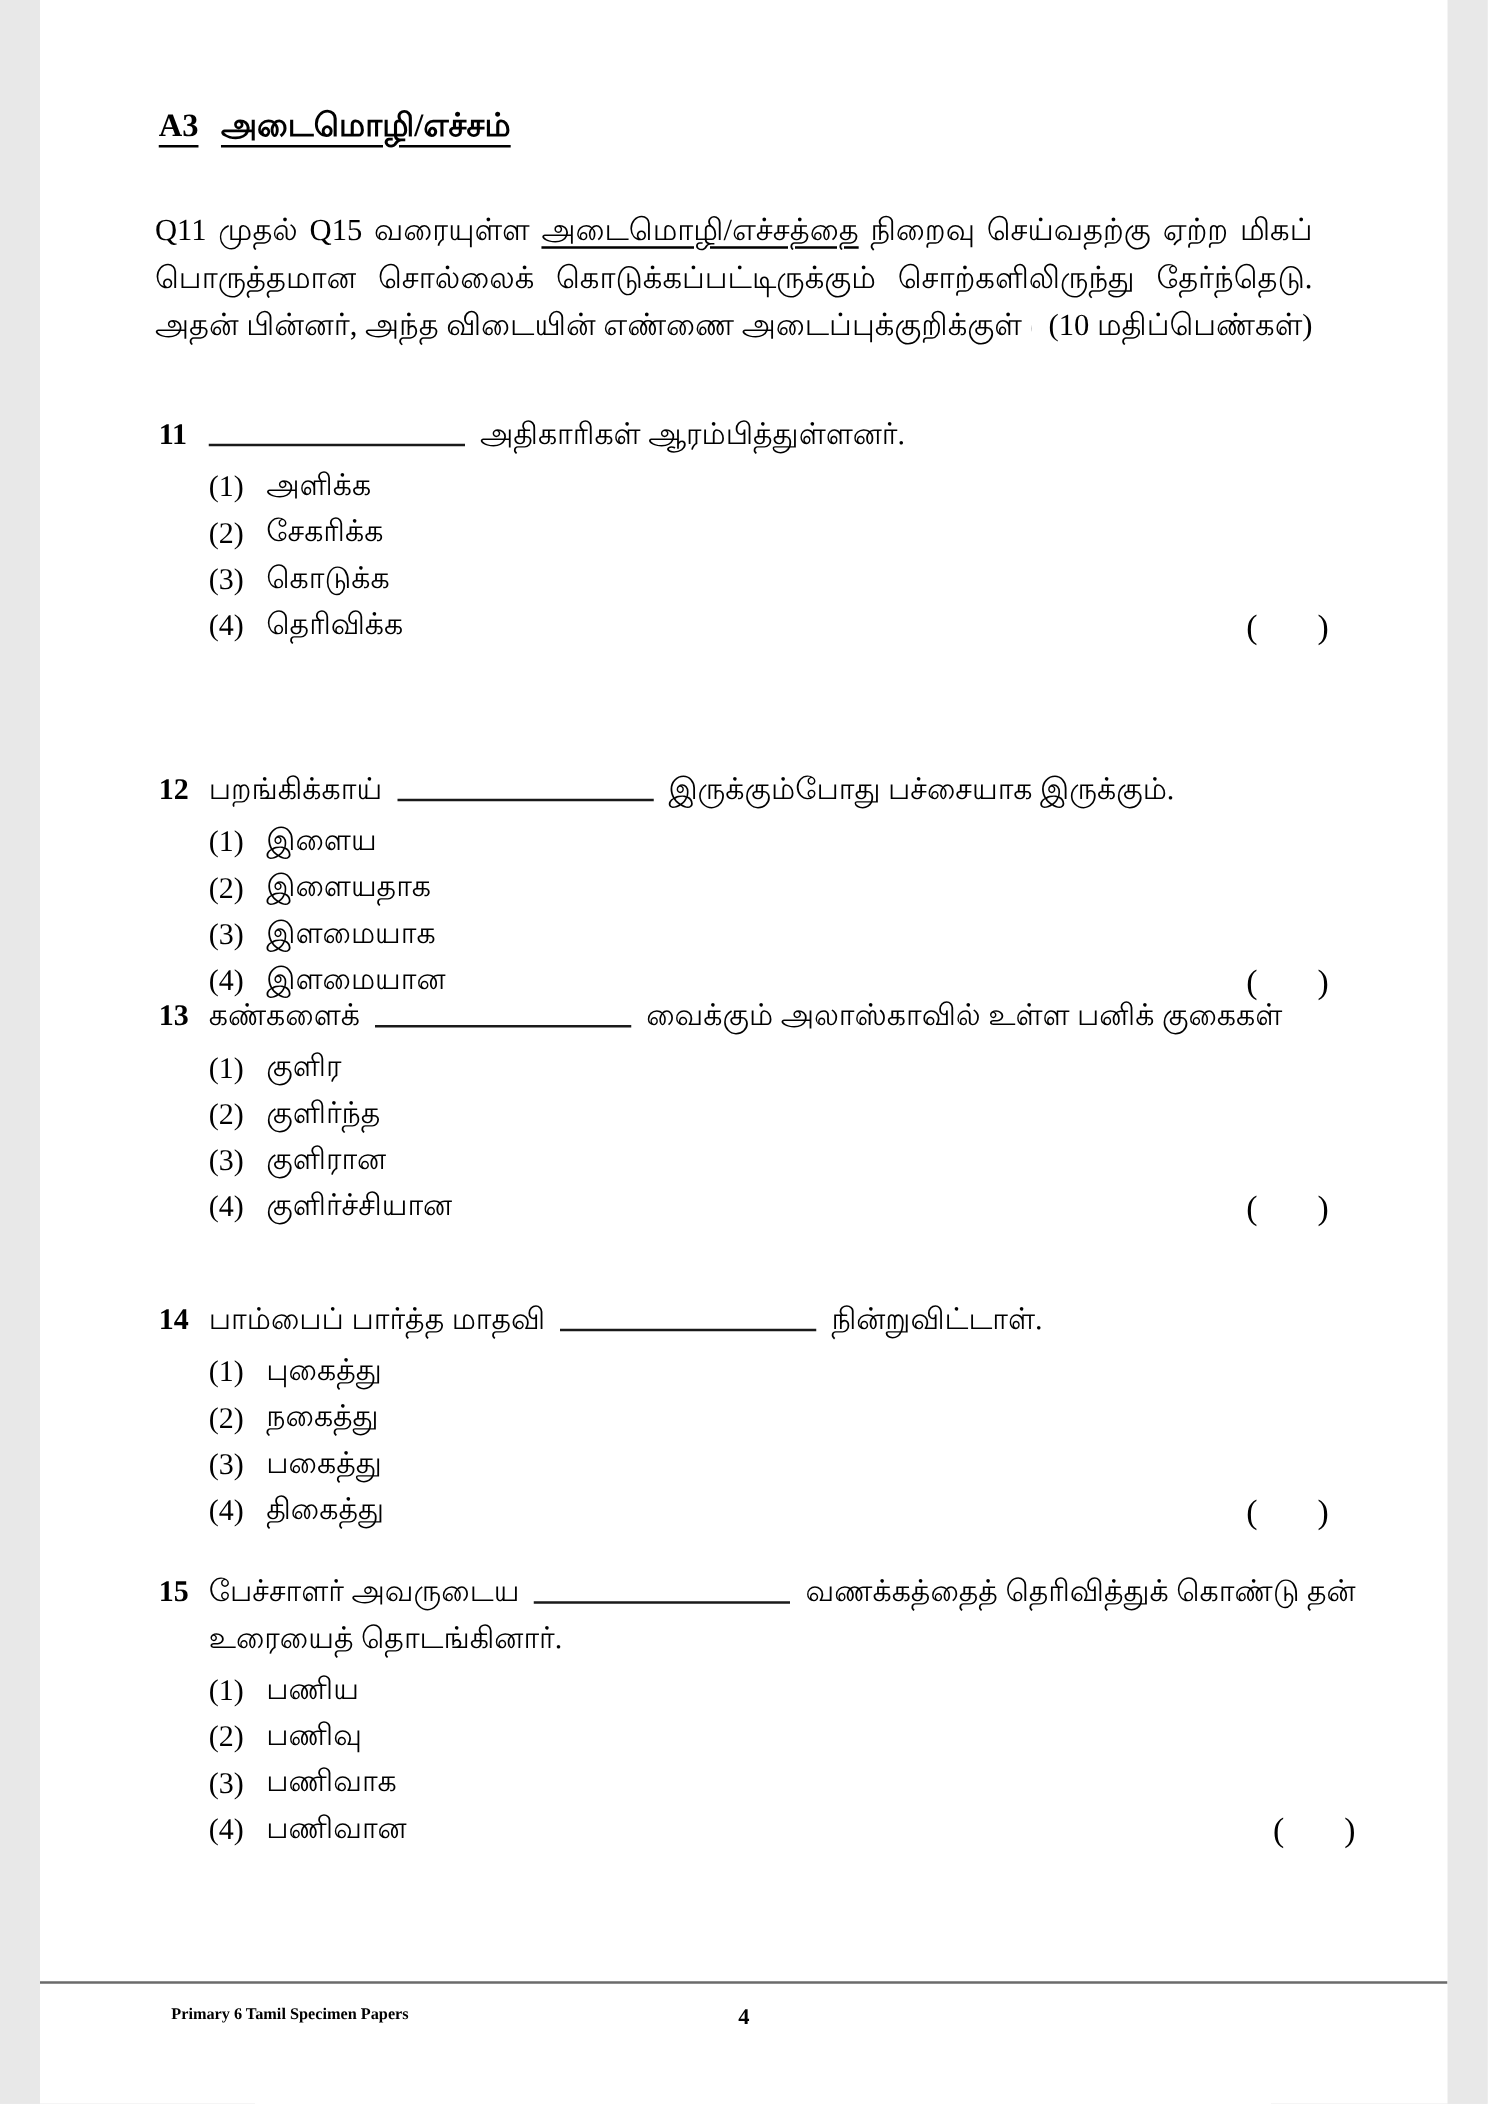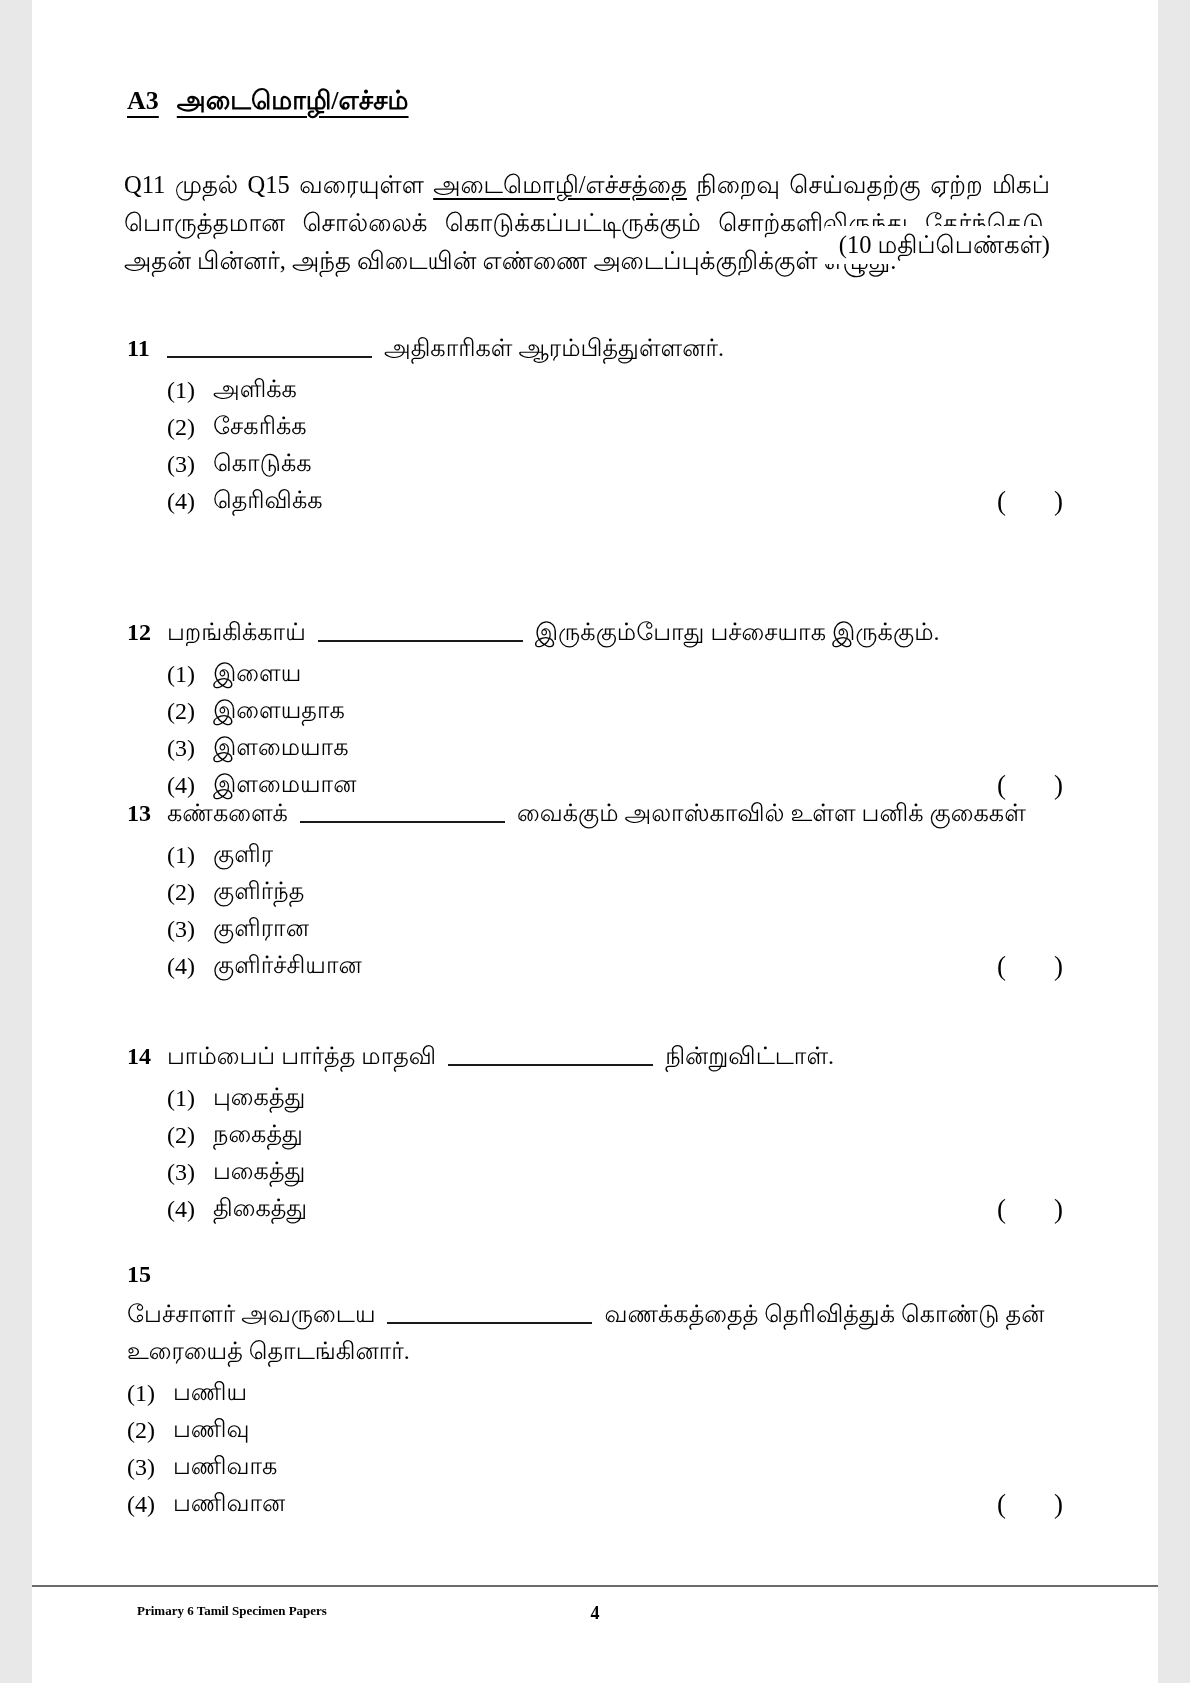--- a/index.html
+++ b/index.html
@@ -11,41 +11,41 @@
   
   .header{position:absolute;top:86px;left:95px;font-size:26px;font-weight:700;}
   .header-inner{text-decoration:underline;text-decoration-thickness:2px;text-underline-offset:7px;}
   .header-code{margin-right:18px;}
   
   .instruction{
     position:absolute;top:166px;left:92px;width:926px;
     font-size:24.5px;line-height:38px;text-align:justify;
   }
   .underl{text-decoration:underline;text-decoration-thickness:2px;text-underline-offset:5px;}
-  .marks{position:absolute;right:0;bottom:16px;background:#fff;padding-left:14px;}
+  .marks{position:absolute;right:0;bottom:0;background:#fff;padding-left:14px;}
   
   .question{position:absolute;left:95px;right:95px;display:flex;font-size:24px;}
   .q-num{width:40px;font-weight:700;line-height:37px;flex:0 0 40px;}
   .q-body{flex:1;position:relative;}
   .stem{line-height:37px;white-space:nowrap;}
   .blank{
     display:inline-block;width:205px;border-bottom:2.5px solid #1a1a1a;
     margin:0 12px;transform:translateY(2px);
   }
   .blank.first{margin-left:0;}
   .options{margin-top:5px;}
   .option{display:flex;height:37px;align-items:center;position:relative;}
   .opt-num{width:46px;flex:0 0 46px;}
   .answer-slot{
     position:absolute;right:0;top:0;width:66px;height:37px;
     display:flex;justify-content:space-between;align-items:center;
     font-size:27px;
   }
   
-  #q11{top:330px;} #q12{top:614px;} #q13{top:795px;} #q14{top:1038px;} #q15{top:1256px;flex-direction:column;}
+  #q11{top:330px;} #q12{top:614px;} #q13{top:795px;} #q14{top:1038px;} #q15{top:1256px;}
   
   .footer-rule{position:absolute;top:1585px;left:0;right:0;border-top:2px solid #6b6b6b;}
   .footer{position:absolute;top:1603px;left:0;right:0;height:30px;font-weight:700;}
   .footer-left{position:absolute;left:105px;top:0;font-size:13px;}
   .footer-page{position:absolute;left:50%;transform:translateX(-50%);top:0;font-size:18px;}
 </style>
 </head>
 <body>
 
 <div class="page">

